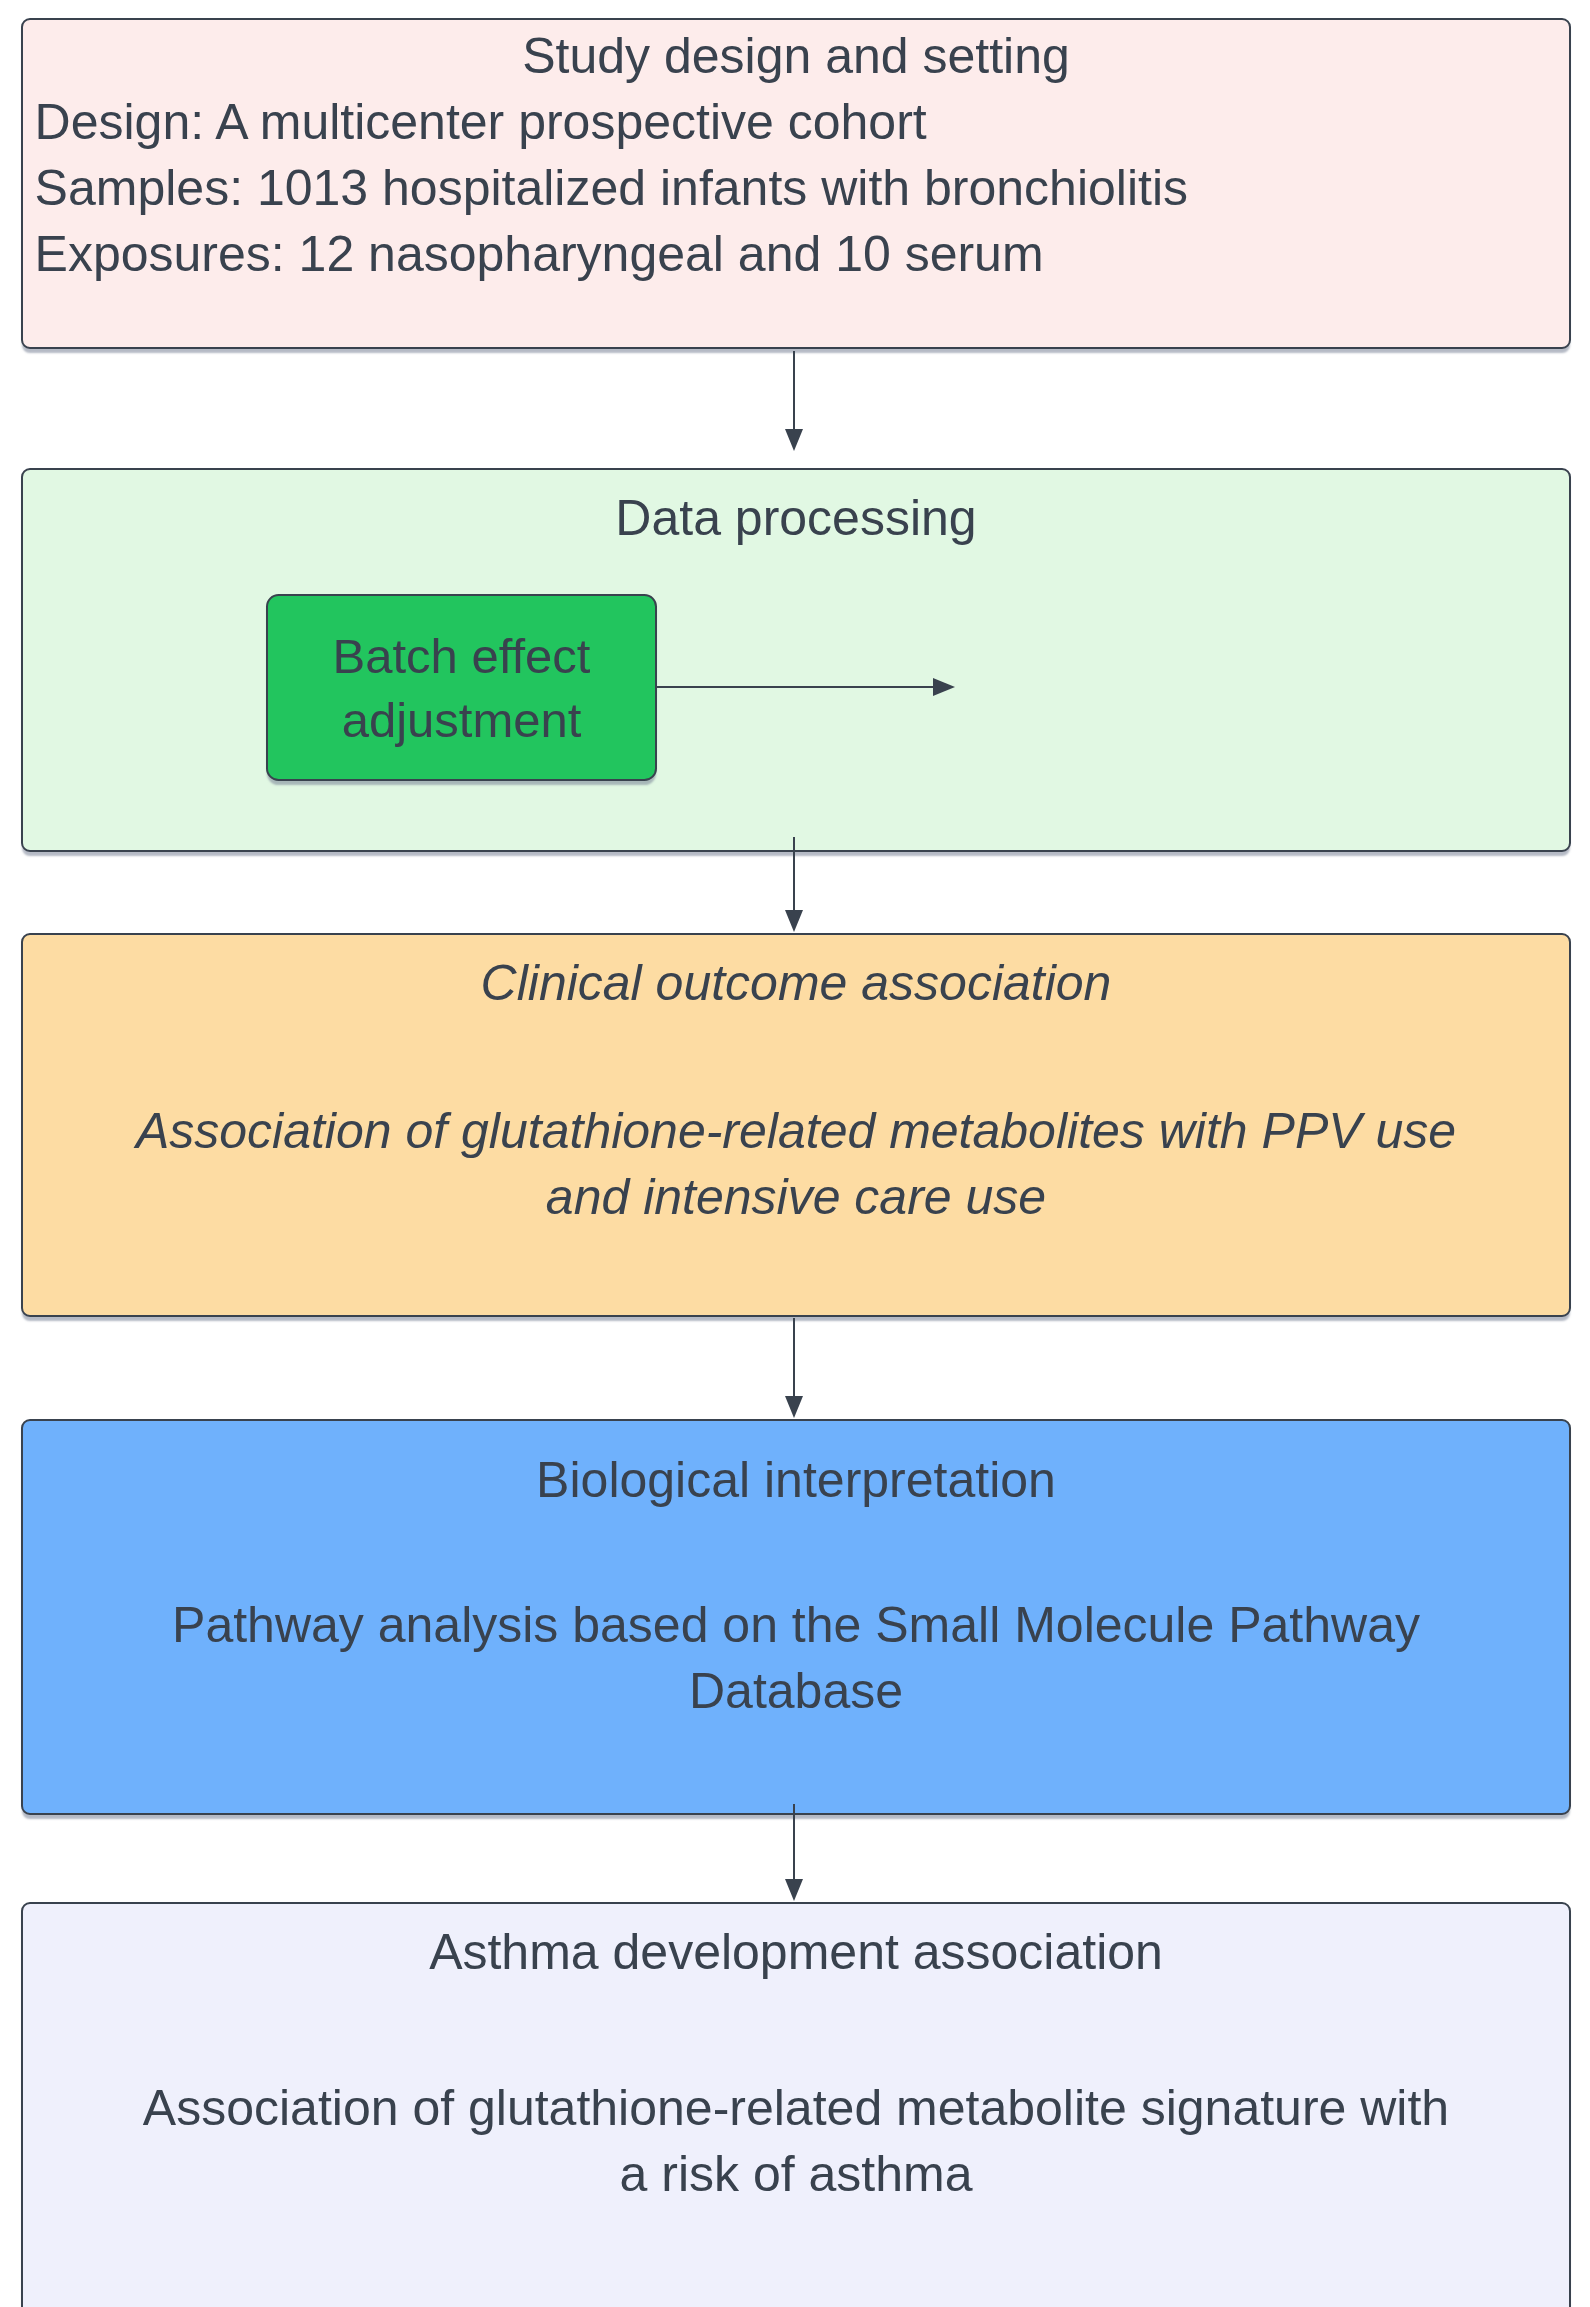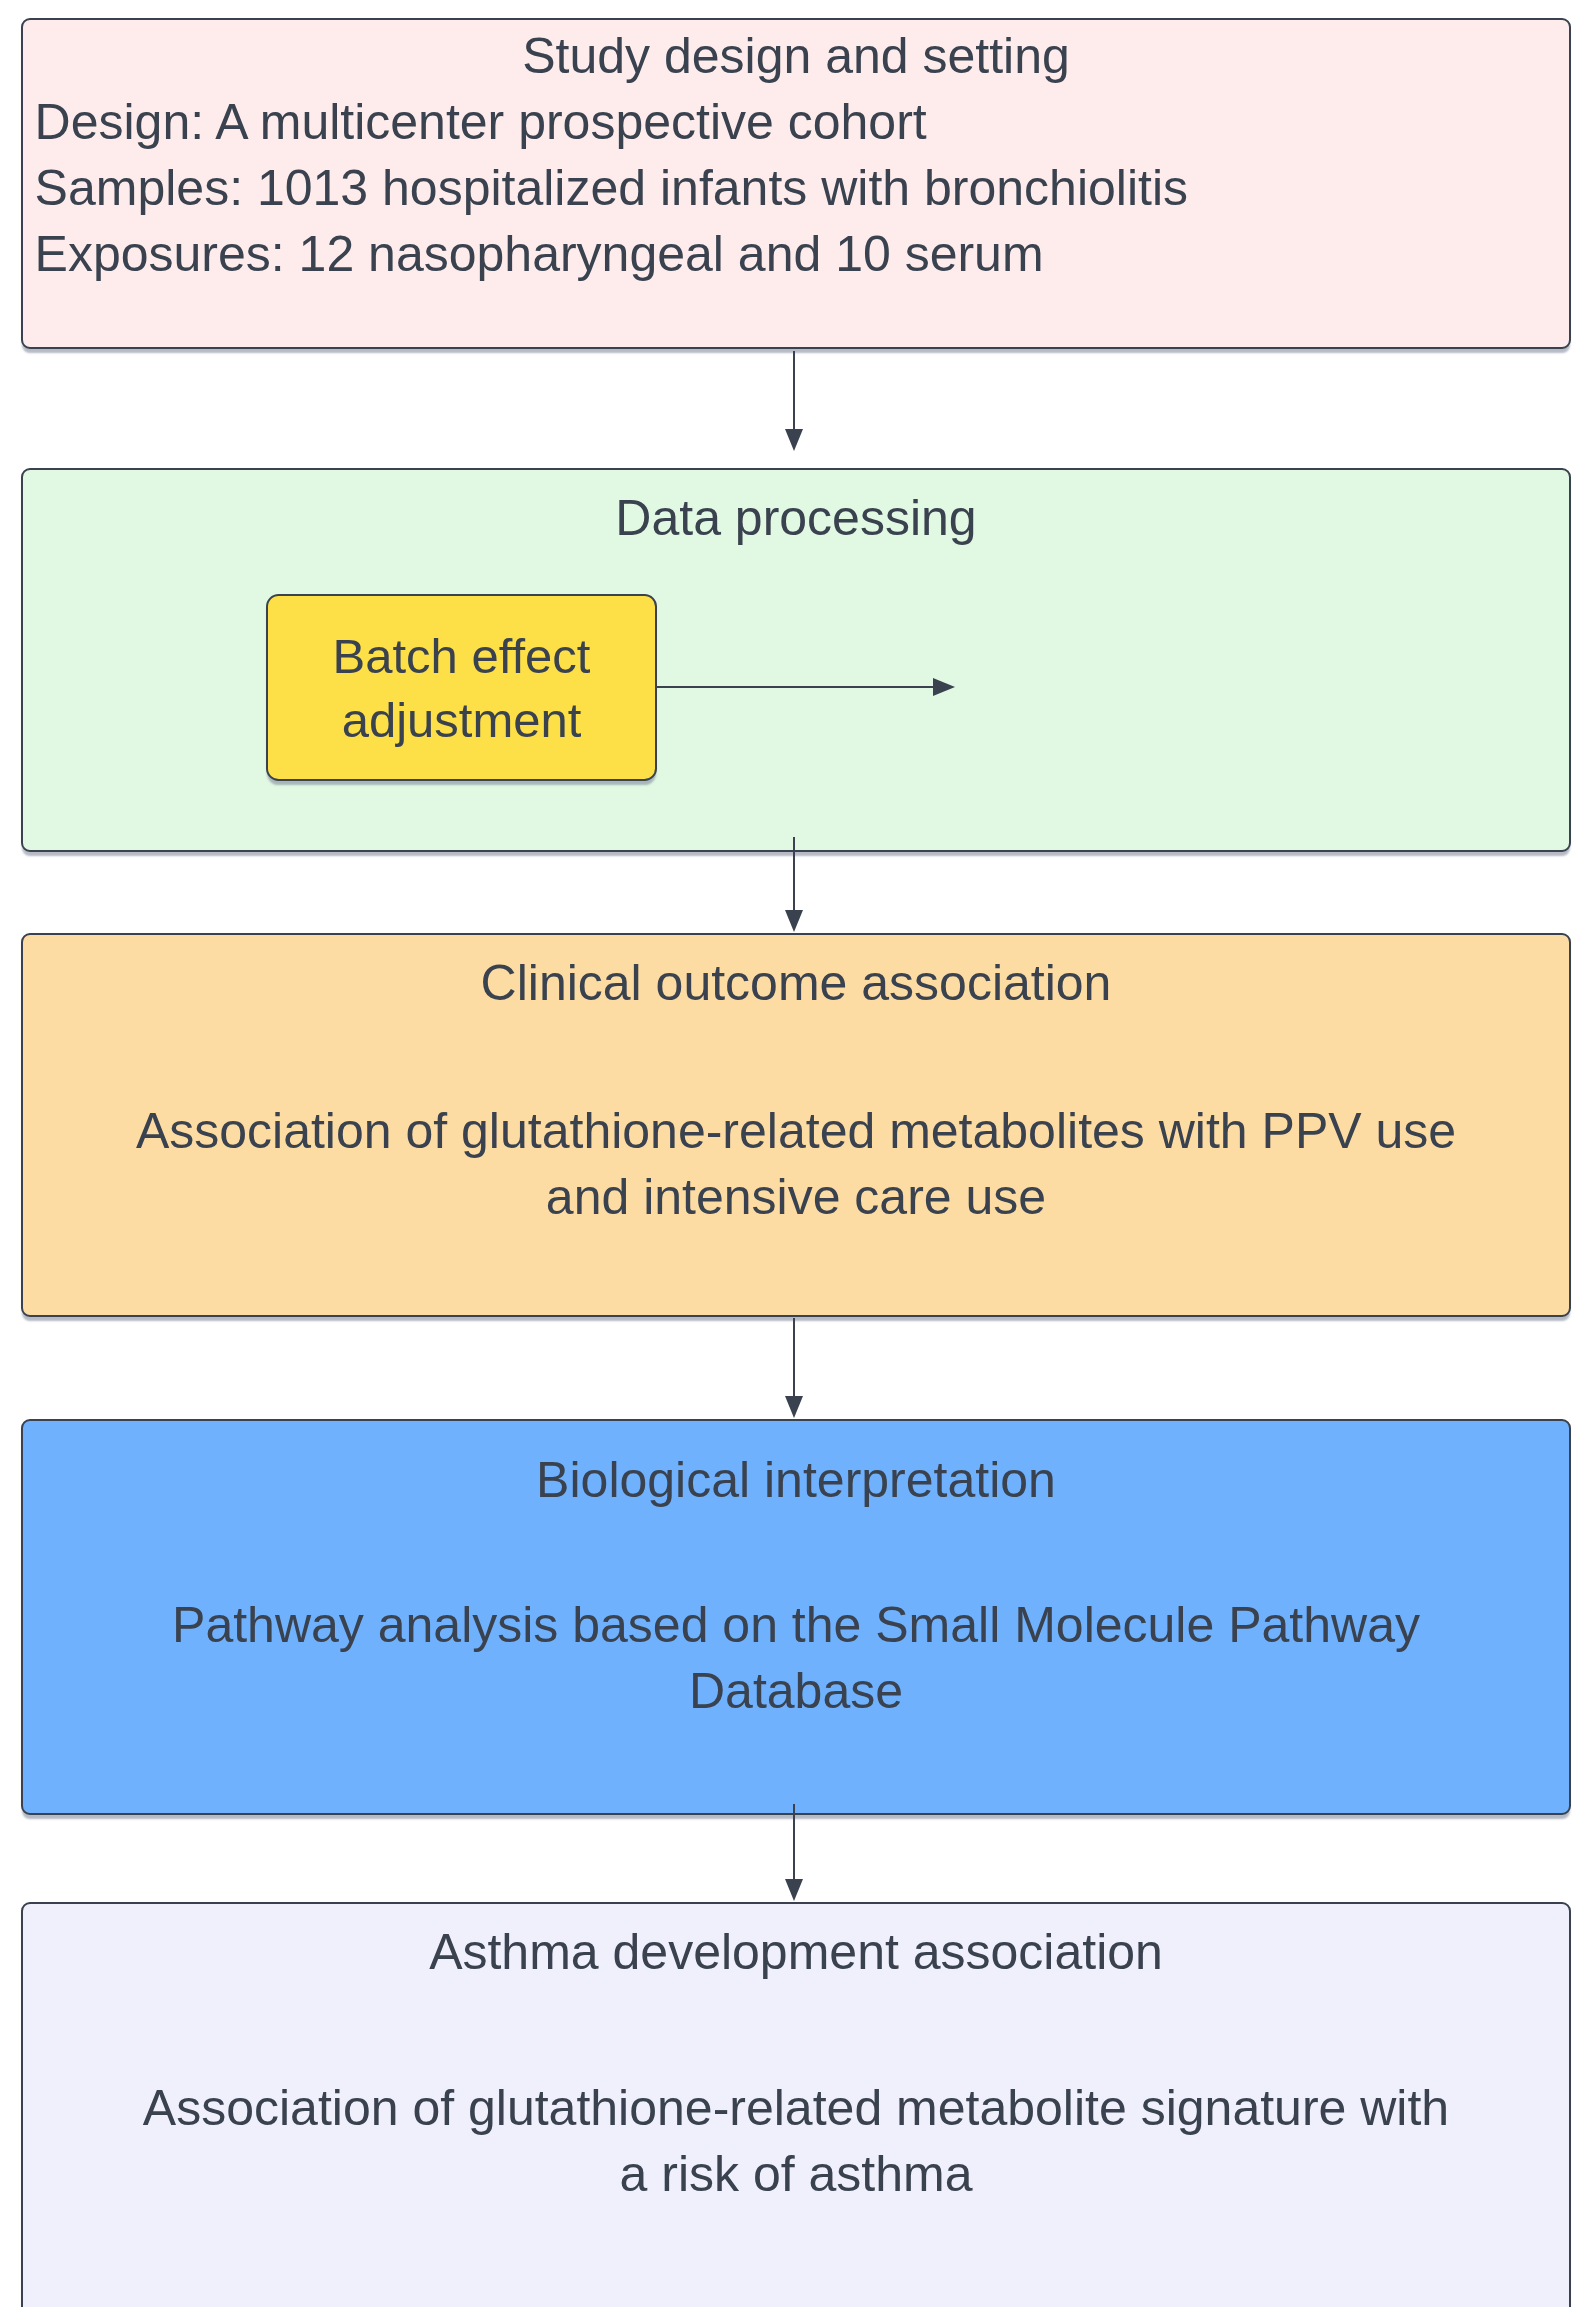--- a/index.html
+++ b/index.html
@@ -134,36 +134,36 @@
     </div>
   </section>
 
   <div class="arrow-v arrow-1">
     <div class="head"></div>
   </div>
 
   <section class="node box-processing" style="background-color: rgb(225, 248, 227);">
     <div class="box-title">Data processing</div>
 
-    <div class="step-box step-batch" style="background-color: #fde047;">
+    <div class="step-box step-batch" style="background-color: #22c55e;">
       <div class="step-line">Batch effect</div>
       <div class="step-line">adjustment</div>
     </div>
 
     <div class="arrow-h">
       <div class="head"></div>
     </div>
 
   </section>
 
   <div class="arrow-v arrow-2">
     <div class="head"></div>
   </div>
 
-  <section class="node box-clinical" style="background-color: rgb(253, 220, 163);">
+  <section class="node box-clinical" style="background-color: rgb(253, 220, 163); font-style: italic;">
     <div class="box-title">Clinical outcome association</div>
     <div class="body-block">
       <div class="body-line">Association of glutathione-related metabolites with PPV use</div>
       <div class="body-line">and intensive care use</div>
     </div>
   </section>
 
   <div class="arrow-v arrow-3">
     <div class="head"></div>
   </div>

